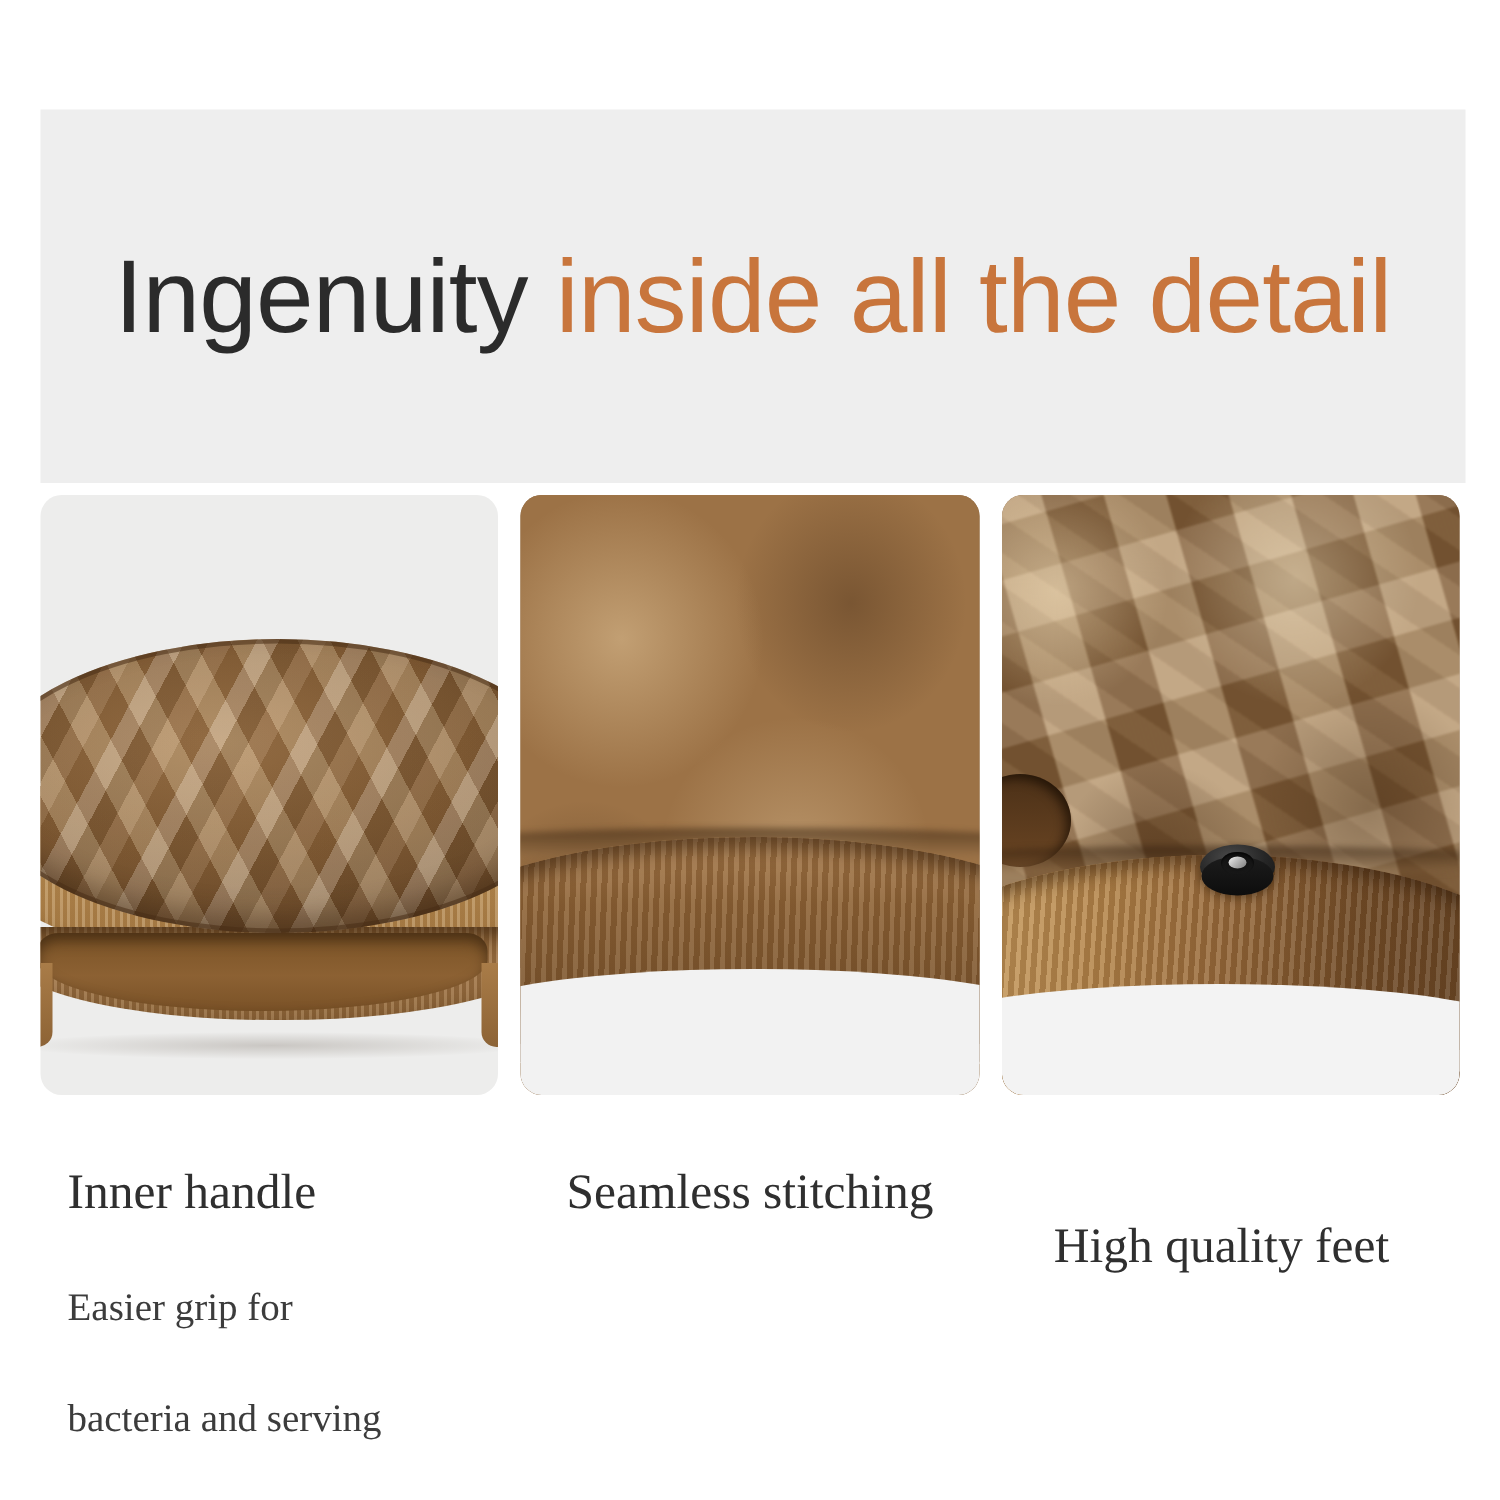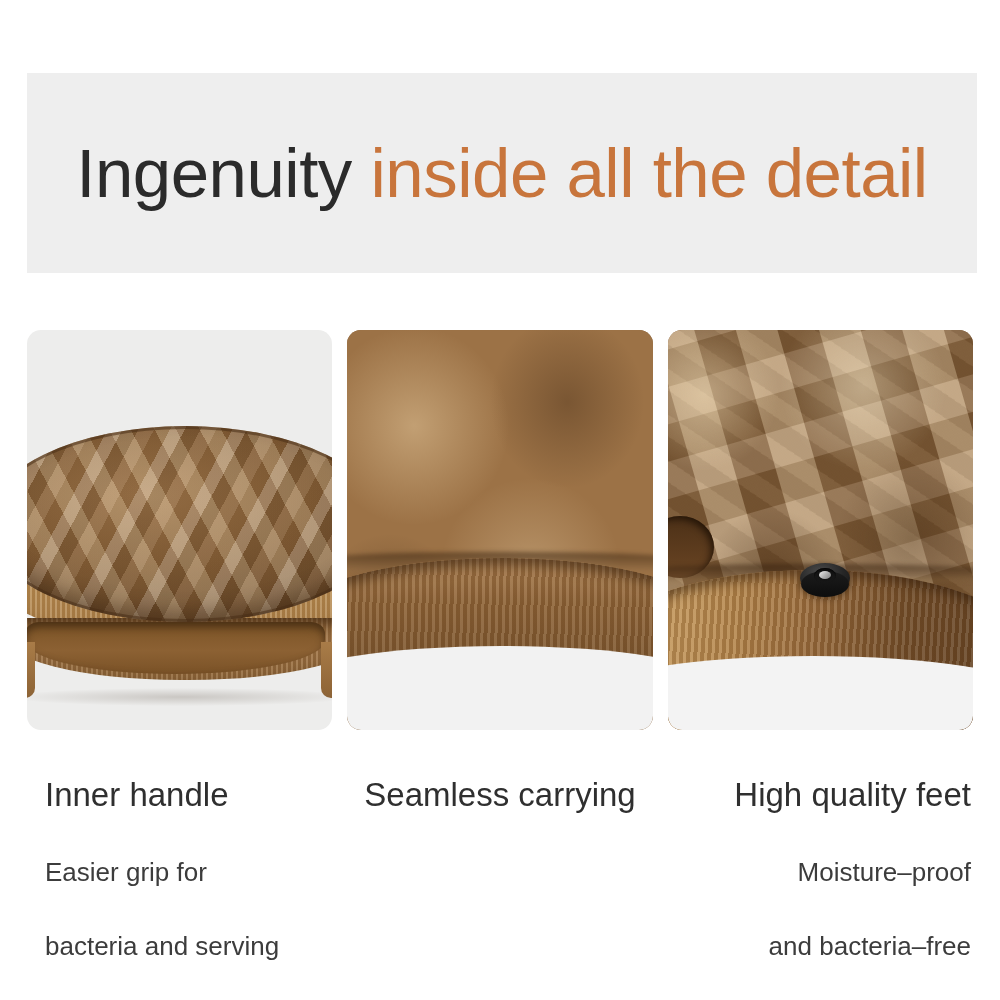--- a/index.html
+++ b/index.html
@@ -15,21 +15,21 @@
     overflow: hidden;
     font-family: "Liberation Sans", sans-serif;
   }
 
   
   .headband {
     position: absolute;
     left: 27px;
     top: 73px;
     width: 950px;
-    height: 200px;
+    height: 249px;
     background: #eeeeee;
     display: flex;
     align-items: center;
     justify-content: center;
   }
   .headline {
     font-size: 69px;
     line-height: 1;
     letter-spacing: -0.5px;
     white-space: nowrap;
@@ -320,20 +320,21 @@
     background: linear-gradient(135deg, #f2f2f2 0%, #b9b9b9 45%, #7d7d7d 100%);
   }
 
   
   .captions {
     position: absolute;
     left: 27px;
     top: 775px;
     width: 946px;
     display: flex;
+    font-family: Liberation Serif, serif;
   }
   .cap {
     flex: 1 1 0;
     text-align: center;
   }
   .cap-title {
     font-size: 33px;
     line-height: 40px;
     color: #2f2f2f;
     font-weight: 400;
@@ -344,21 +345,21 @@
     font-size: 26px;
     line-height: 34px;
     color: #3c3c3c;
     font-weight: 400;
   }
   .cap-sub span { display: block; white-space: nowrap; margin-top: 40px; }
 
   
   .cap.c1 .cap-title { text-align: left;  padding-left: 18px; }
   .cap.c1 .cap-sub   { text-align: left;  padding-left: 18px; }
-  .cap.c3 .cap-title { text-align: right; padding-right: 2px; }
+  .cap.c3 .cap-title { text-align: center; padding-right: 2px; margin-top: 36px; }
   .cap.c3 .cap-sub   { text-align: right; padding-right: 2px; }
 </style>
 </head>
 <body>
 
 <div id="page">
 
   <div class="headband">
     <div class="headline">
       <span class="h-dark">Ingenuity</span><span>&nbsp;</span><span class="h-accent">inside all the detail</span>
@@ -415,26 +416,22 @@
 
     <div class="cap c1">
       <div class="cap-title">Inner handle</div>
       <div class="cap-sub">
         <span>Easier grip for</span>
         <span>bacteria and serving</span>
       </div>
     </div>
 
     <div class="cap c2">
-      <div class="cap-title">Seamless carrying</div>
+      <div class="cap-title">Seamless stitching</div>
     </div>
 
     <div class="cap c3">
       <div class="cap-title">High quality feet</div>
-      <div class="cap-sub">
-        <span>Moisture–proof</span>
-        <span>and bacteria–free</span>
-      </div>
     </div>
 
   </div>
 
 </div>
 
 </body></html>

